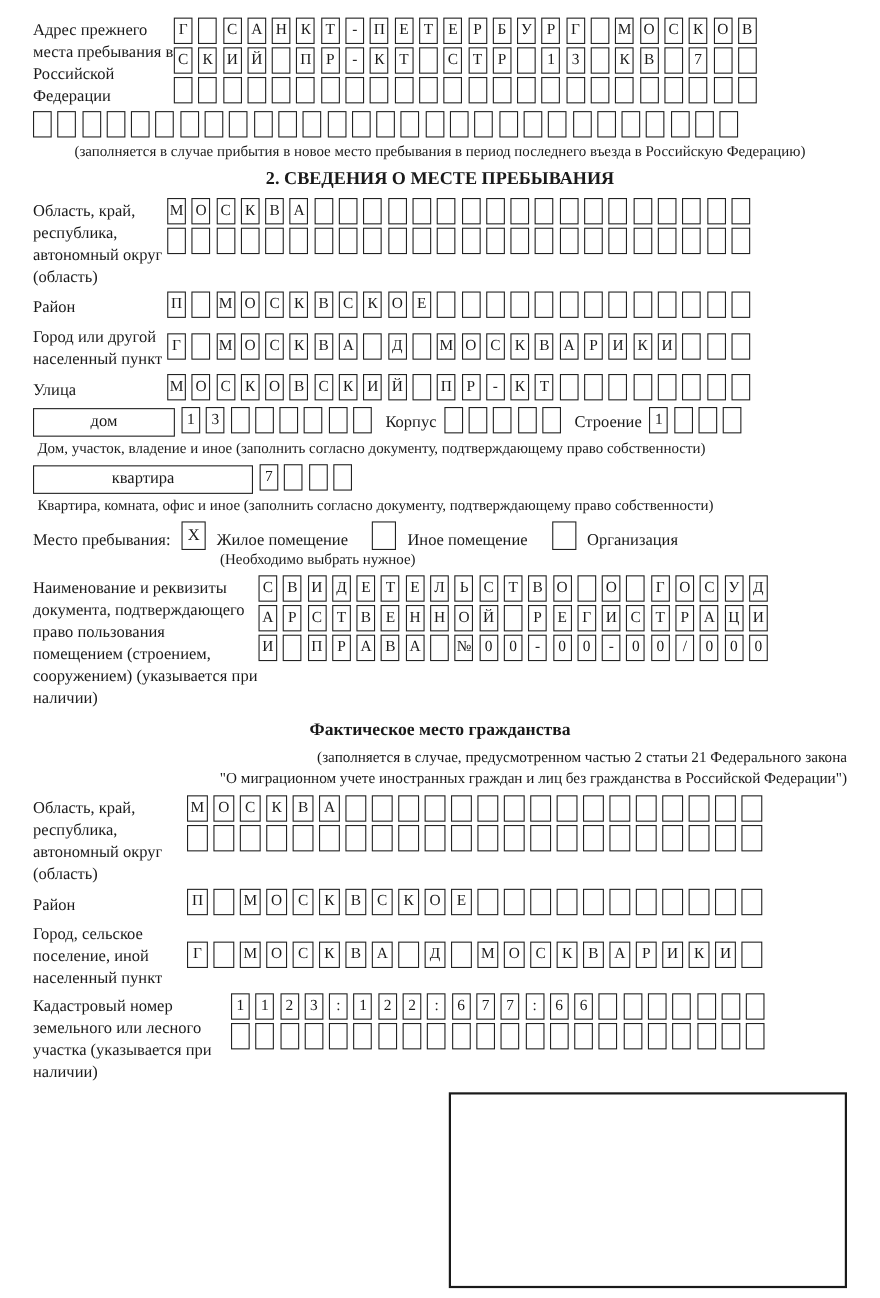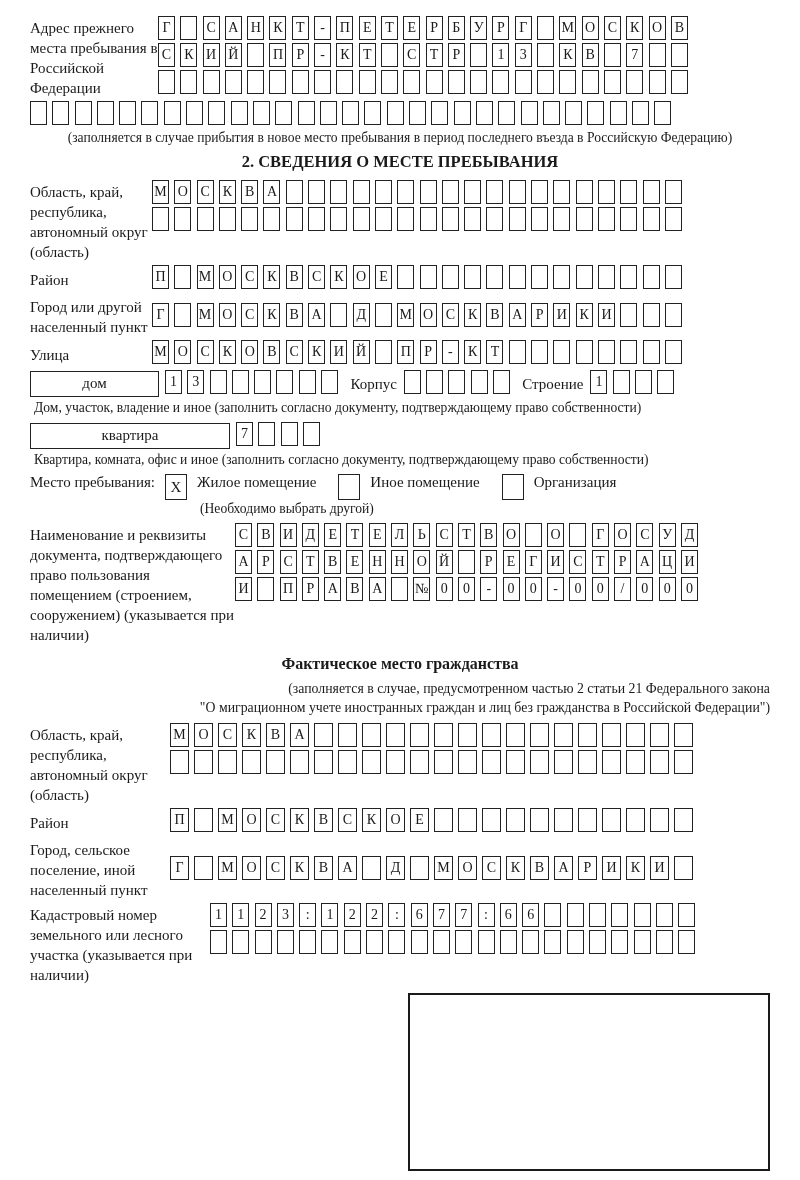--- a/index.html
+++ b/index.html
@@ -18,21 +18,21 @@
   .note{font-size:13.6px;margin:1px 0 6px 4px}
   .note-center{text-align:center;font-size:13.6px;margin:2px 0 6px}
   .h-section{text-align:center;font-weight:bold;font-size:16.5px;margin:6px 0 8px}
   .h-fact{text-align:center;font-weight:bold;font-size:16px;margin:10px 0 6px}
   .labelbox{border:1.6px solid #222;height:26px;text-align:center;line-height:23px;flex:none}
   .dom-box{width:129px}
   .kv-box{width:200px}
   .inline-lab{flex:none;line-height:26px;padding:0 7px}
   .chk{display:inline-block;width:22px;height:26px;border:1.6px solid #222;text-align:center;
        line-height:24px;font-size:15px;flex:none;background:#fff}
-  .resrow{display:flex;align-items:flex-start;margin:2px 0 1px}
+  .resrow{display:flex;align-items:flex-end;margin:2px 0 1px}
   .resrow .rl{padding-right:10px}
   .resrow .ol{padding:0 22px 0 10px}
   .choose-note{font-size:13.6px;margin:0 0 6px 170px}
   .fact-notes{text-align:right;font-size:13.8px;line-height:19px;margin-bottom:6px}
   .stamp-wrap{width:362px;margin:8px 0 0 auto}
   .stamp-box{width:362px;height:178px;border:2px solid #1a1a1a;background:#fff}
   .mb8{margin-bottom:8px}
   .cellgap{margin-right:6px}
 </style>
 </head>
@@ -95,21 +95,21 @@
 
   <div class="resrow">
     <span class="rl">Место пребывания:</span>
     <span class="chk">X</span>
     <span class="ol">Жилое помещение</span>
     <span class="chk"></span>
     <span class="ol">Иное помещение</span>
     <span class="chk"></span>
     <span class="ol">Организация</span>
   </div>
-  <div class="choose-note">(Необходимо выбрать другой)</div>
+  <div class="choose-note">(Необходимо выбрать нужное)</div>
 
   <div class="field mb8">
     <div class="flabel w205">Наименование и реквизиты документа, подтверждающего право пользования помещением (строением, сооружением) (указывается при наличии)</div>
     <div>
       <div class="cells-row"><span class="cell">С</span><span class="cell">В</span><span class="cell">И</span><span class="cell">Д</span><span class="cell">Е</span><span class="cell">Т</span><span class="cell">Е</span><span class="cell">Л</span><span class="cell">Ь</span><span class="cell">С</span><span class="cell">Т</span><span class="cell">В</span><span class="cell">О</span><span class="cell"></span><span class="cell">О</span><span class="cell"></span><span class="cell">Г</span><span class="cell">О</span><span class="cell">С</span><span class="cell">У</span><span class="cell">Д</span></div>
       <div class="cells-row"><span class="cell">А</span><span class="cell">Р</span><span class="cell">С</span><span class="cell">Т</span><span class="cell">В</span><span class="cell">Е</span><span class="cell">Н</span><span class="cell">Н</span><span class="cell">О</span><span class="cell">Й</span><span class="cell"></span><span class="cell">Р</span><span class="cell">Е</span><span class="cell">Г</span><span class="cell">И</span><span class="cell">С</span><span class="cell">Т</span><span class="cell">Р</span><span class="cell">А</span><span class="cell">Ц</span><span class="cell">И</span></div>
       <div class="cells-row"><span class="cell">И</span><span class="cell"></span><span class="cell">П</span><span class="cell">Р</span><span class="cell">А</span><span class="cell">В</span><span class="cell">А</span><span class="cell"></span><span class="cell">№</span><span class="cell">0</span><span class="cell">0</span><span class="cell">-</span><span class="cell">0</span><span class="cell">0</span><span class="cell">-</span><span class="cell">0</span><span class="cell">0</span><span class="cell">/</span><span class="cell">0</span><span class="cell">0</span><span class="cell">0</span></div>
     </div>
   </div>
 

